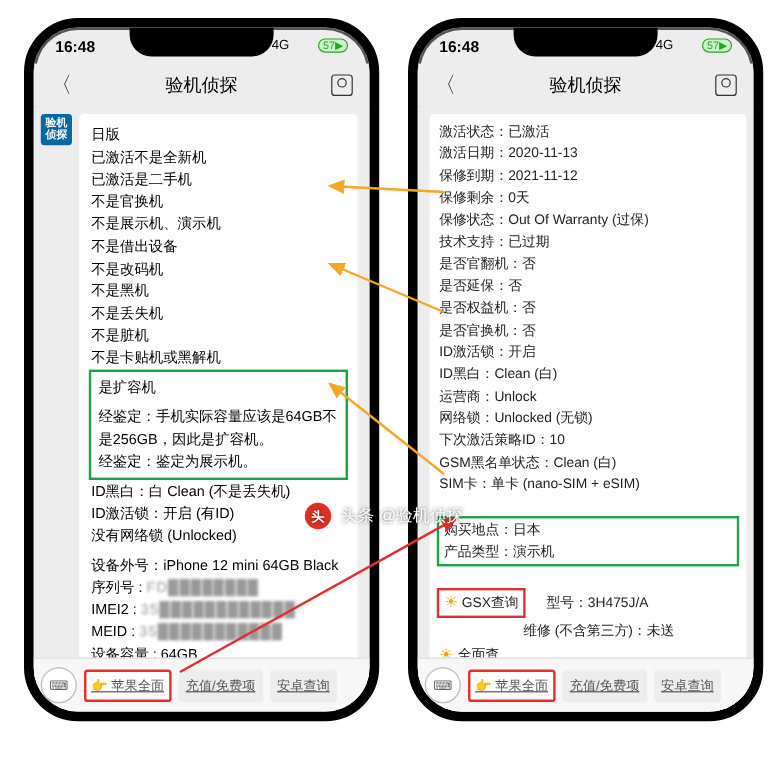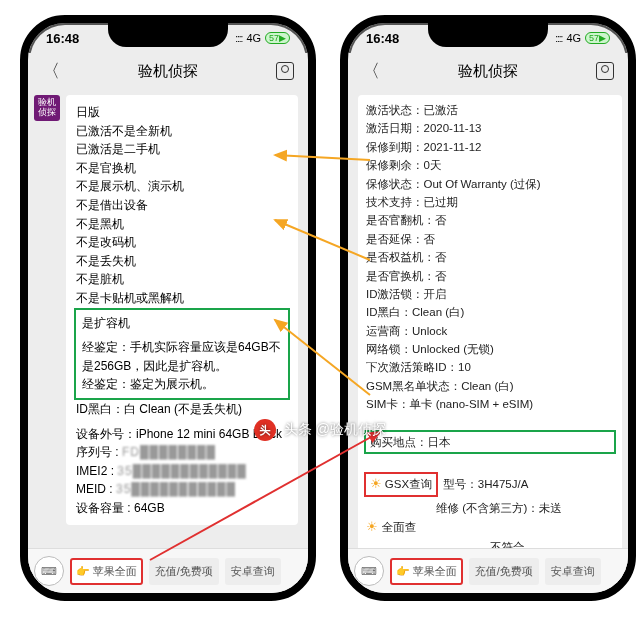--- a/index.html
+++ b/index.html
@@ -41,21 +41,21 @@
     justify-content: space-between;
     padding: 0 18px;
     font-size: 13px;
     font-weight: 600;
     color: #000;
   }
   .status-right { display:flex; align-items:center; gap:4px; font-size:11px; font-weight:500;}
   .sig-dots { letter-spacing: -1px; font-size: 10px;}
   .batt {
     display:inline-block; border:1px solid #2a2; border-radius:6px;
-    font-size:9px; padding:0px 3px; color:#2a2; background:#cdf5cd;
+    font-size:9px; padding:0px 3px; color:#2a2; background:#cdf5cd;margin-left:20px;
   }
   .nav {
     background:#ededed;
     height: 36px;
     display:flex; align-items:center; justify-content:space-between;
     padding: 0 14px;
     font-size: 15px;
     color:#000;
   }
   .nav .back { font-size:18px; color:#333; }
@@ -73,23 +73,23 @@
     background:#fff;
     border-radius:4px;
     padding: 8px 10px;
     margin-left: 28px;
     position: relative;
     line-height: 1.55;
   }
   .msg .avatar {
     position:absolute; left:-32px; top:0;
     width:26px; height:26px;
-    background:#701a75; color:#fff;
+    background:#0369a1; color:#fff;
     font-size:9px; display:flex; align-items:center; justify-content:center;
-    border-radius:3px; text-align:center; line-height:1.1;
+    border-radius:3px; text-align:center; line-height:1.1;font-weight:bold;
   }
   .box {
     border: 2px solid #1aa44a;
     padding: 4px 6px;
     margin: 0 -2px;
   }
   .blurred { color:#999; filter: blur(1.2px); letter-spacing:1px;}
   
   .details {
     background:#fff;
@@ -115,21 +115,21 @@
     display:flex; align-items:center;
     padding: 0 6px; gap:6px;
   }
   .kbtn{
     width:28px; height:28px; border:1px solid #bbb; border-radius:50%;
     display:flex;align-items:center;justify-content:center; font-size:11px; color:#666;
     background:#fff;
   }
   .tab {
     font-size:11px; color:#555; background:#ededed;
-    padding:6px 6px; border-radius:3px;
+    padding:6px 6px; border-radius:3px;text-decoration:underline;
   }
   .tab.sel { border:2px solid #e03030; background:#fff; padding:4px 4px;}
   .pointer { font-size:11px; }
   
   svg.arrows { position:absolute; top:0; left:0; width:640px; height:637px; pointer-events:none; }
   
   .watermark{
     position:absolute; bottom:6px; left:0; right:0;
     display:flex; align-items:center; justify-content:center;
     gap:8px; color:#fff; font-size:14px;
@@ -165,34 +165,36 @@
     <div class="chat">
       <div class="msg">
         <div class="avatar">验机
 侦探</div>
         <div>日版</div>
         <div>已激活不是全新机</div>
         <div>已激活是二手机</div>
         <div>不是官换机</div>
         <div>不是展示机、演示机</div>
         <div>不是借出设备</div>
+        <div>不是改码机</div>
         <div>不是黑机</div>
-        <div>不是改码机</div>
         <div>不是丢失机</div>
         <div>不是脏机</div>
         <div>不是卡贴机或黑解机</div>
 
         <div class="box">
           <div>是扩容机</div>
           <div style="height:6px"></div>
           <div>经鉴定：手机实际容量应该是64GB不是256GB，因此是扩容机。</div>
           <div>经鉴定：鉴定为展示机。</div>
         </div>
 
         <div>ID黑白：白 Clean (不是丢失机)</div>
+        <div>ID激活锁：开启 (有ID)</div>
+        <div>没有网络锁 (Unlocked)</div>
         <div style="height:6px"></div>
         <div>设备外号：iPhone 12 mini 64GB Black</div>
 
         <div><span>序列号 :</span> <span class="blurred">FD████████</span></div>
         <div><span>IMEI2 :</span> <span class="blurred">35████████████</span></div>
         <div><span>MEID :</span> <span class="blurred">35███████████</span></div>
         <div>设备容量 : 64GB</div>
 
       </div>
     </div>
@@ -233,26 +235,27 @@
         <div>是否官换机：否</div>
         <div>ID激活锁：开启</div>
         <div>ID黑白：Clean (白)</div>
         <div>运营商：Unlock</div>
         <div>网络锁：Unlocked (无锁)</div>
         <div>下次激活策略ID：10</div>
         <div>GSM黑名单状态：Clean (白)</div>
         <div>SIM卡：单卡 (nano-SIM + eSIM)</div>
         <div class="box-r1">
           <div>购买地点：日本</div>
+          <div>产品类型：演示机</div>
         </div>
         <span class="box-r2">
           <span class="star">☀</span>
           <span>GSX查询</span>
         </span>
-        <span style="margin-left:4px;">型号：3H475J/A</span>
+        <span style="margin-left:16px;">型号：3H475J/A</span>
         <div style="padding-left:70px;">维修 (不含第三方)：未送</div>
         <div class="starline">
           <span class="star">☀</span>
           <span>全面查</span>
         </div>
         <div class="kv">
             <span class="k"></span>
             <span style="padding-left:70px">不符合</span>
           </div>
         <div class="kv">

